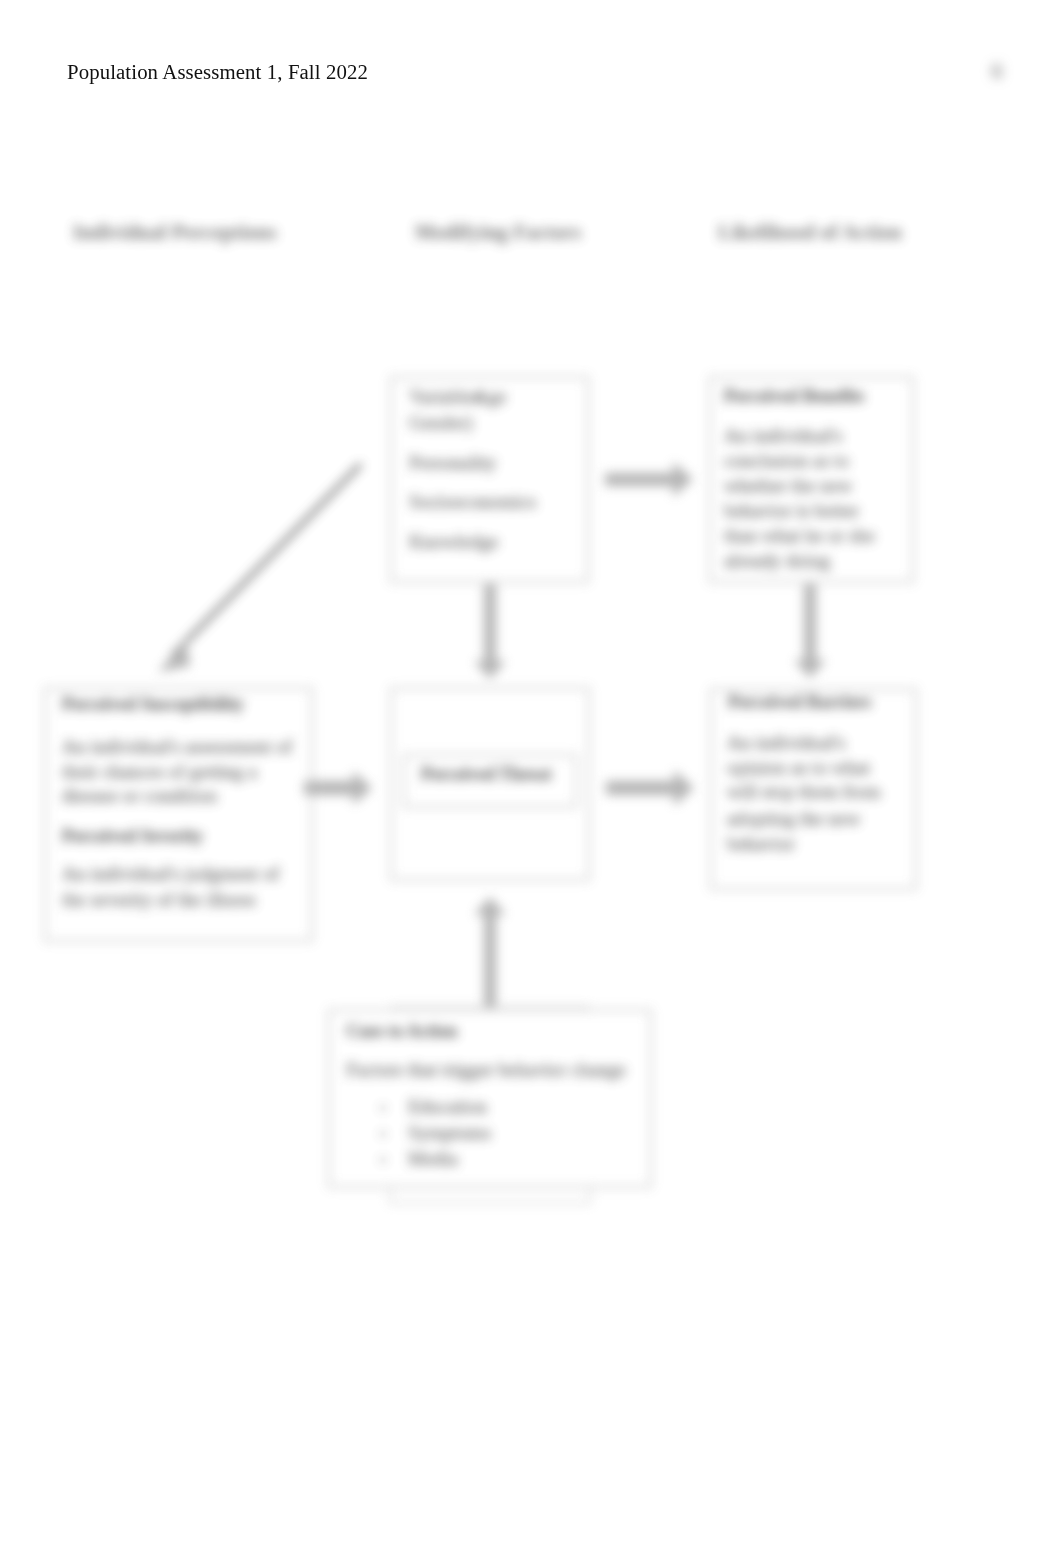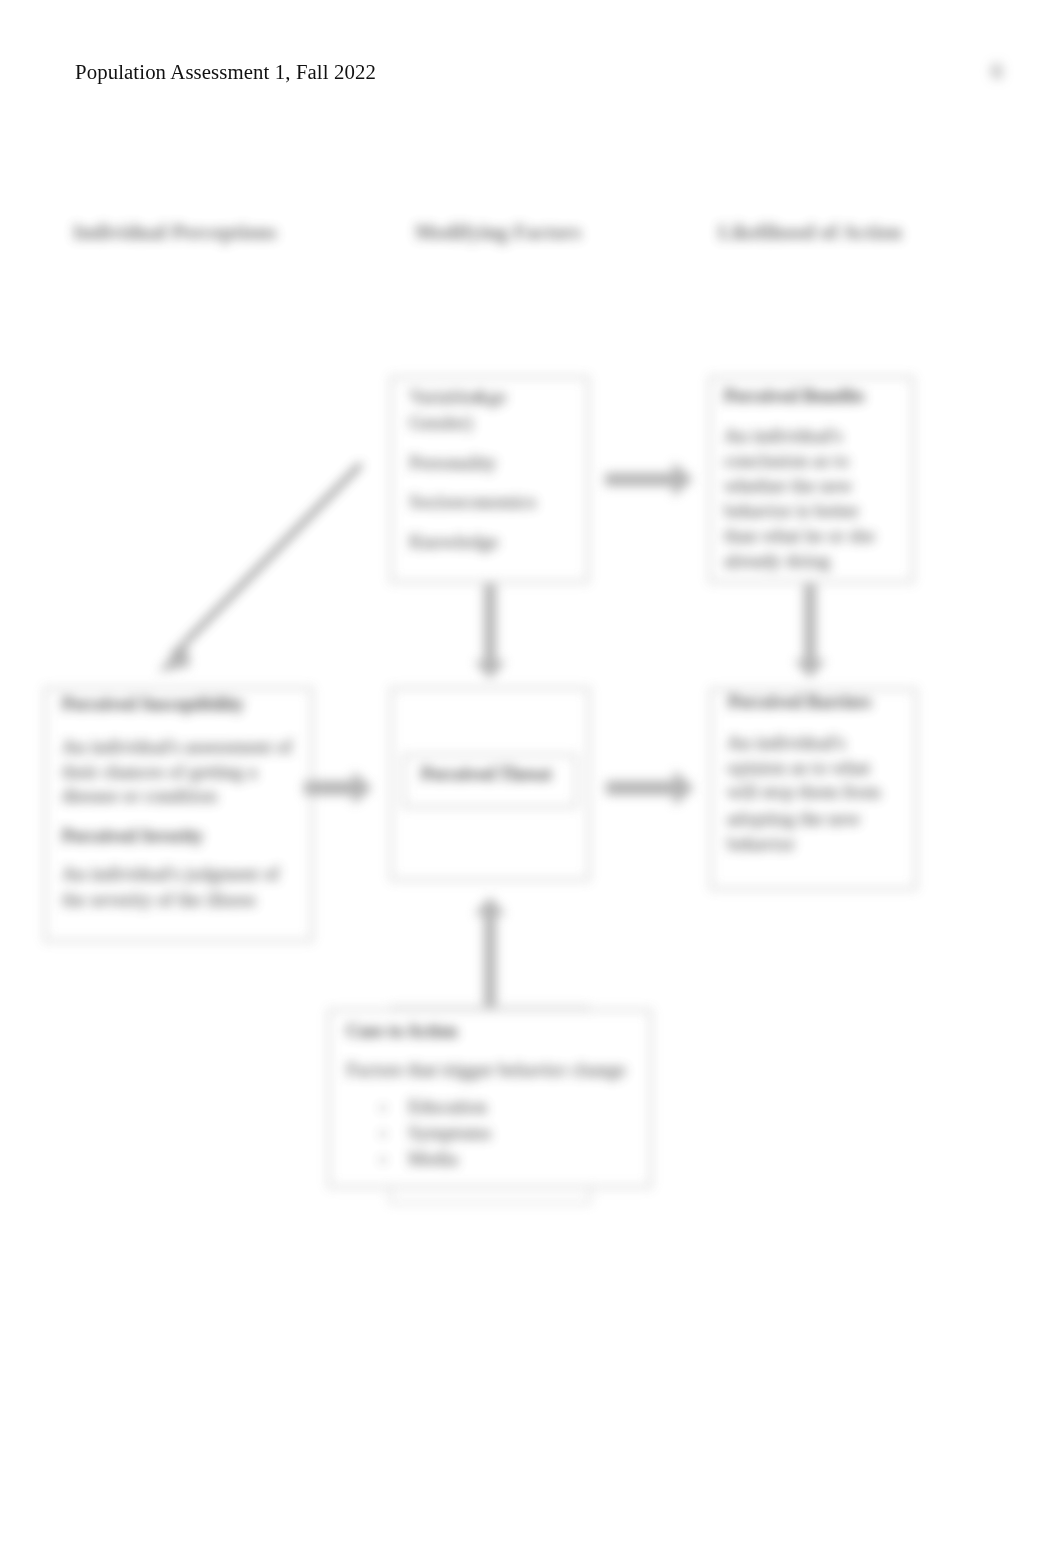--- a/index.html
+++ b/index.html
@@ -1,18 +1,18 @@
 <!DOCTYPE html>
 <html><head>
 <meta charset="utf-8">
 <style>
   html,body{margin:0;padding:0;background:#ffffff;-webkit-font-smoothing:antialiased;}
   body{width:1062px;height:1556px;overflow:hidden;font-family:"Liberation Serif",serif;}
   .page{position:relative;width:1062px;height:1556px;background:#fff;}
-  .doc-title{position:absolute;left:75px;top:60px;transform:translateZ(0);font-size:20.8px;color:#111;white-space:nowrap;letter-spacing:0.1px;}
+  .doc-title{position:absolute;left:67px;top:60px;transform:translateZ(0);font-size:20.8px;color:#111;white-space:nowrap;letter-spacing:0.1px;}
   .page-num{position:absolute;left:984px;top:60px;width:26px;text-align:center;font-size:20px;color:#4a4a4a;filter:blur(5.6px);opacity:1;transform:translateZ(0);}
   .figure{position:absolute;left:0;top:0;width:1062px;height:1556px;filter:blur(5.2px);opacity:0.80;}
   .figure svg{display:block;}
   .hdr{font-family:"Liberation Serif",serif;font-weight:bold;font-size:20.3px;fill:#4c4c4c;letter-spacing:0.35px;}
   .bt{font-family:"Liberation Serif",serif;font-weight:bold;font-size:17.9px;fill:#424242;stroke:#424242;stroke-width:0.35px;paint-order:stroke;}
   .bd{font-family:"Liberation Serif",serif;font-size:19.4px;fill:#4f4f4f;stroke:#4f4f4f;stroke-width:0.45px;paint-order:stroke;}
 </style>
 </head>
 <body>
 

